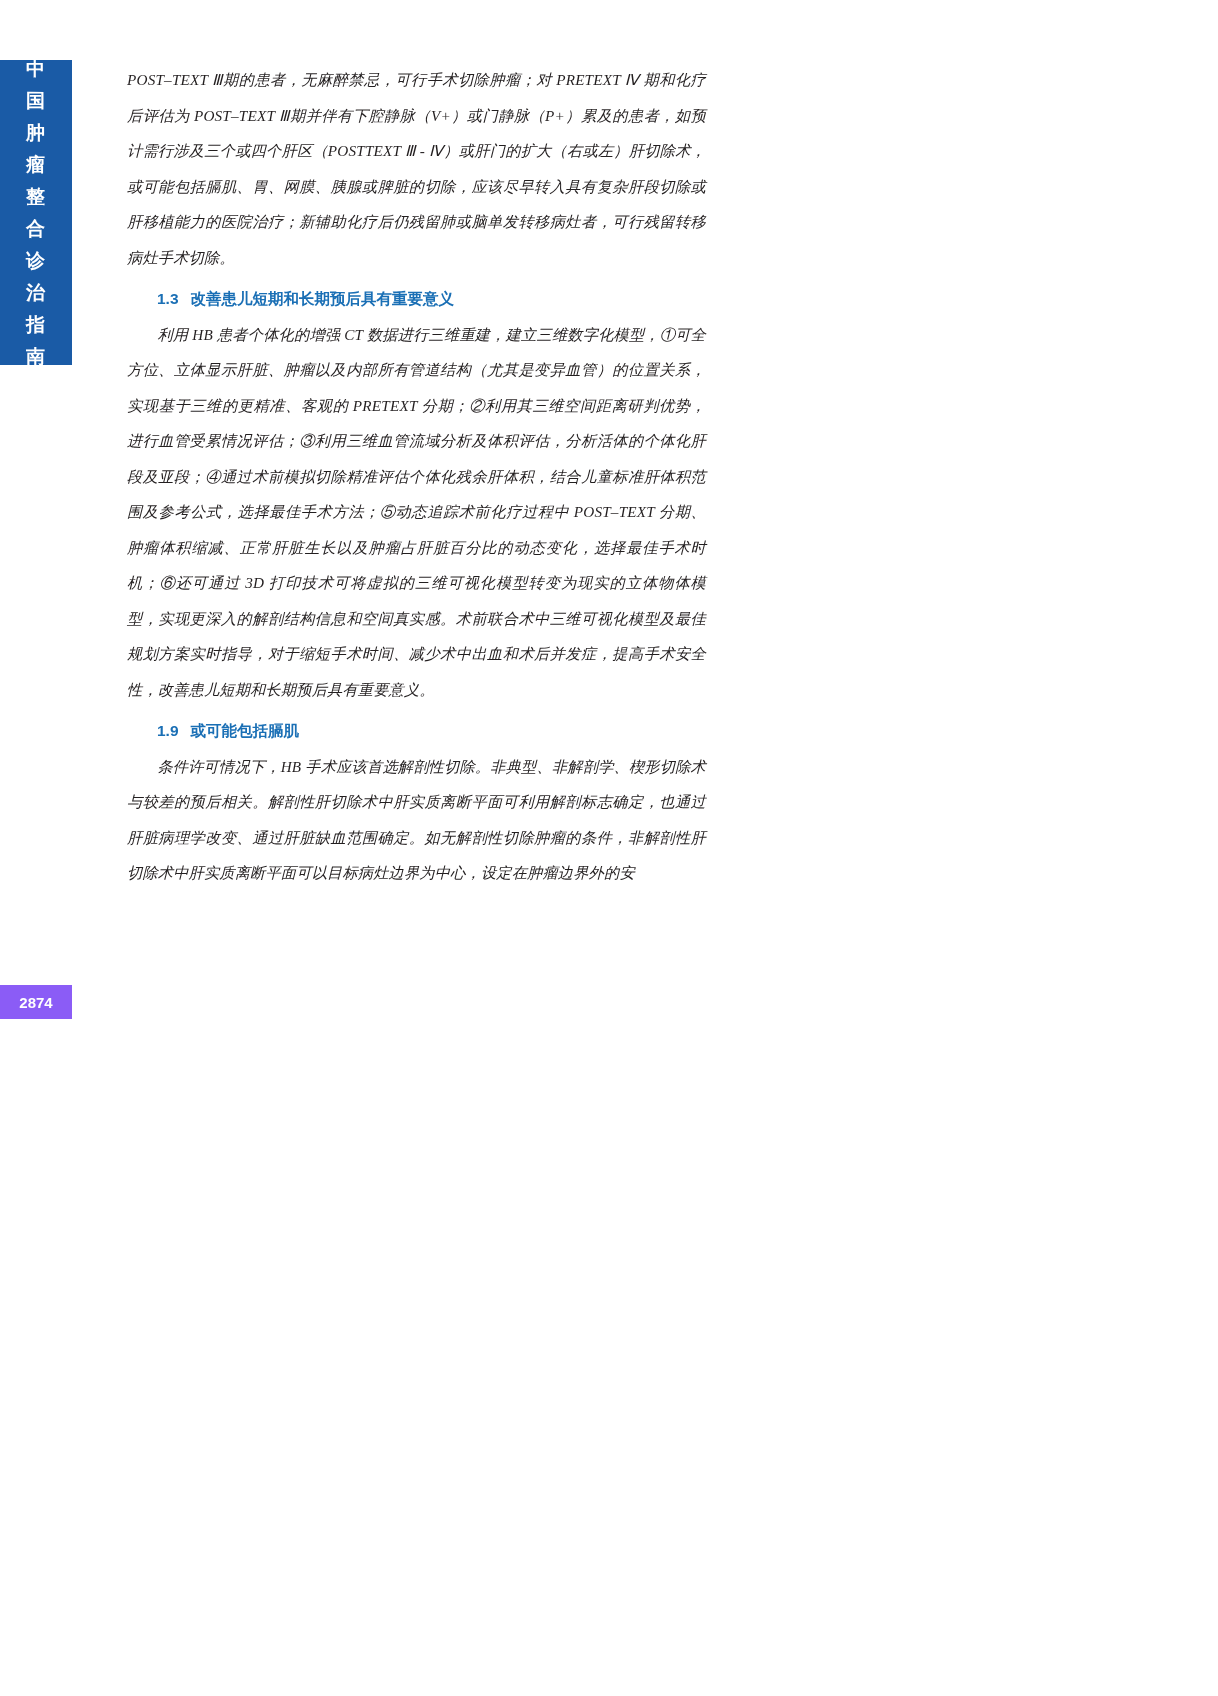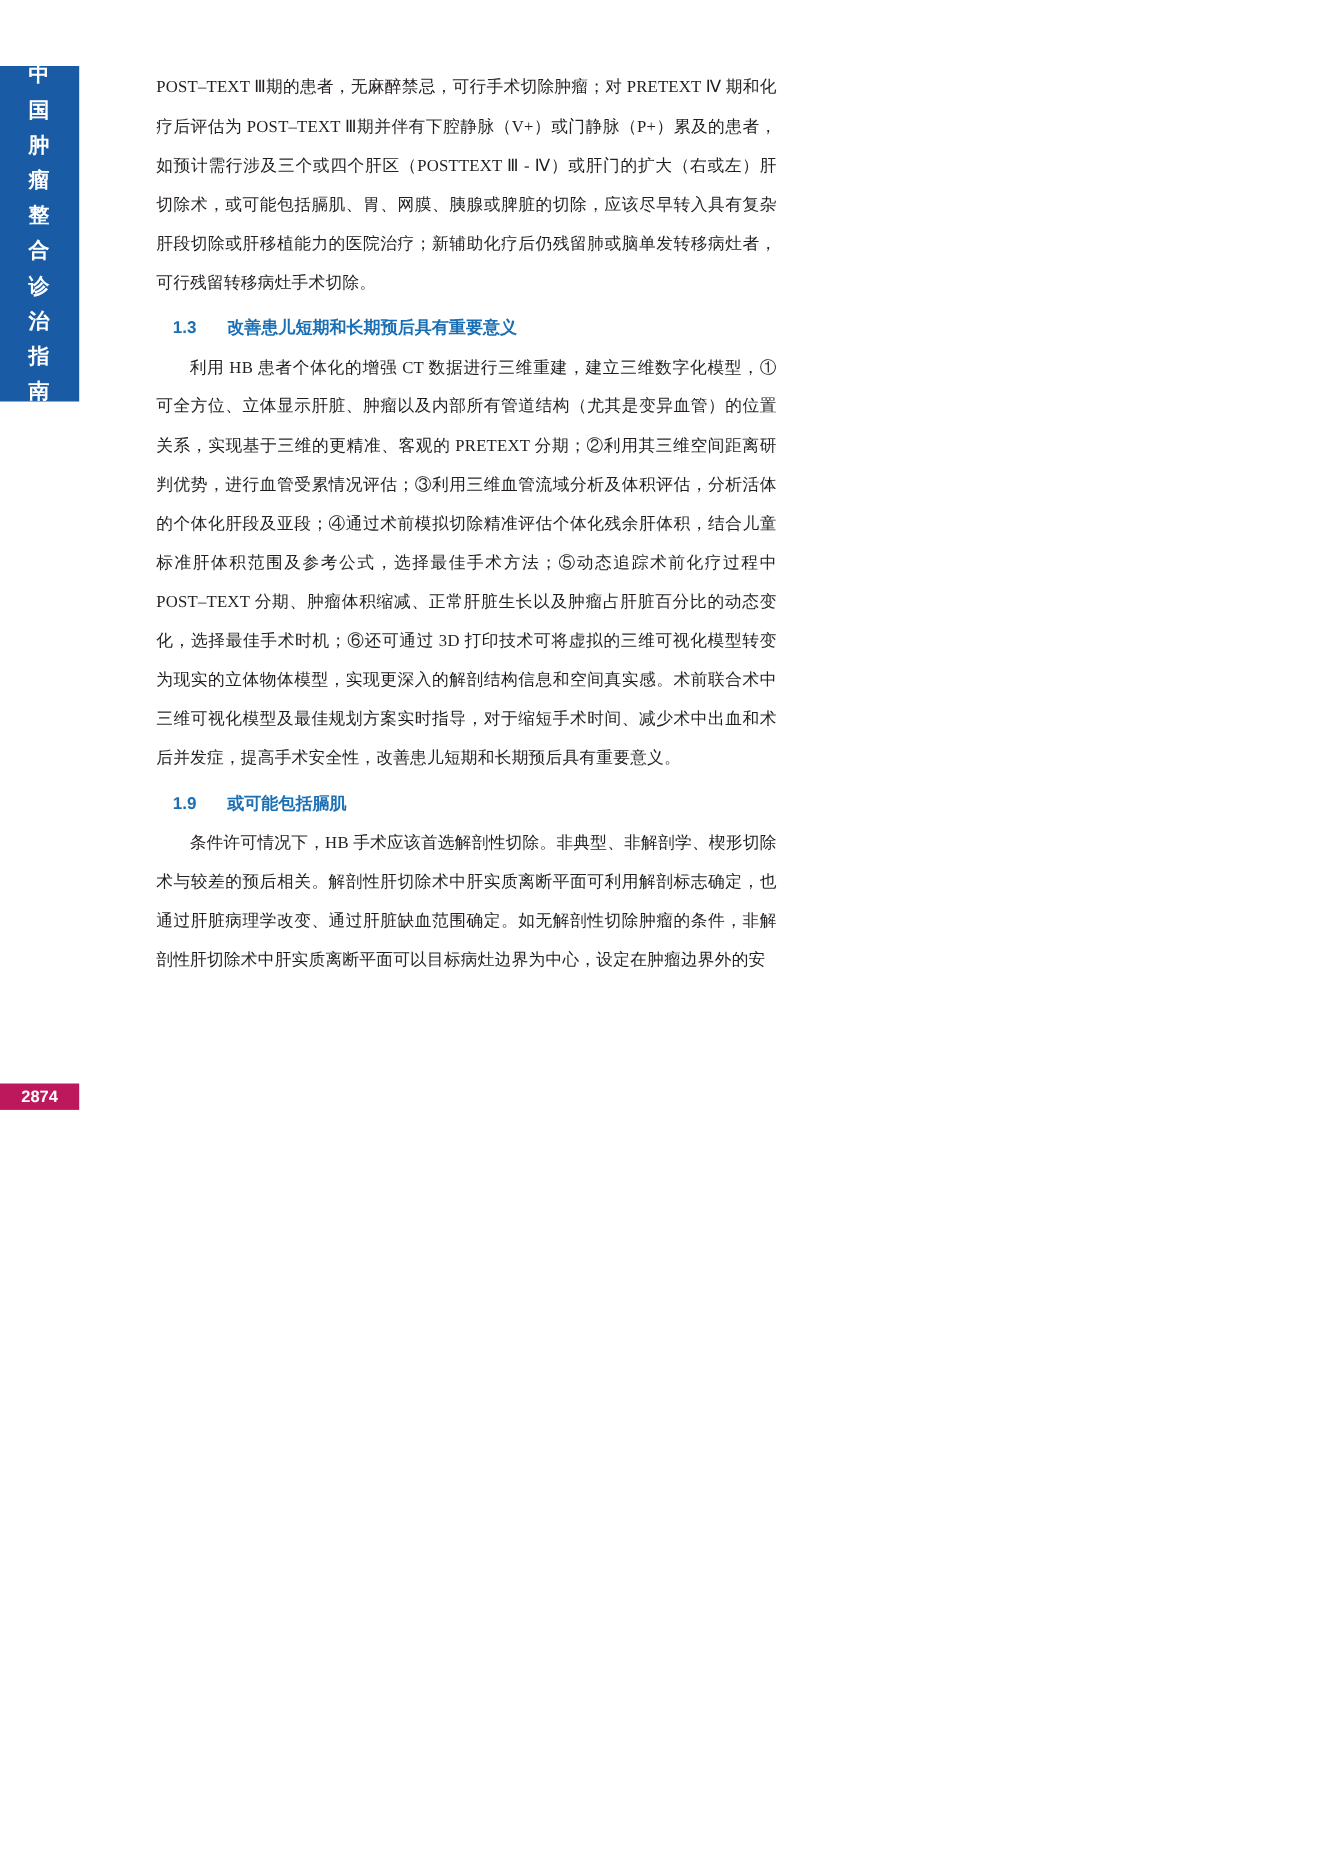--- a/index.html
+++ b/index.html
@@ -38,62 +38,63 @@
     display: block;
     text-align: center;
   }
 
   
   .page-num {
     position: absolute;
     left: 0;
     top: 985px;
     width: 72px;
-    height: 24px;
-    background: #be185d;
+    height: 34px;
+    background: #8b5cf6;
     color: #ffffff;
     display: flex;
     align-items: center;
     justify-content: center;
     font-family: "Liberation Sans", sans-serif;
     font-size: 15px;
     font-weight: 700;
   }
 
   
   .column {
     position: absolute;
     left: 126px;
     top: 62px;
     width: 580px;
   }
 
   p.body {
-    margin: 0 0 0 16px;
+    margin: 0 0 0 1px;
     font-size: 15.2px;
     line-height: 35.5px;
     text-align: justify;
     text-justify: inter-ideograph;
     letter-spacing: 0.2px;
+    font-style: italic;
   }
   p.indent {
     text-indent: 2em;
   }
 
   h3.heading {
     margin: 6px 0 0 0;
     color: #1a6fb5;
     font-family: "Liberation Sans", sans-serif;
     font-size: 15.5px;
     font-weight: 700;
     line-height: 35.5px;
     text-indent: 2em;
   }
   h3.heading .num {
-    margin-right: 28px;
+    margin-right: 12px;
   }
 </style>
 </head>
 <body>
 
 <div class="side-tab">
   <span class="ch">中</span>
   <span class="ch">国</span>
   <span class="ch">肿</span>
   <span class="ch">瘤</span>

